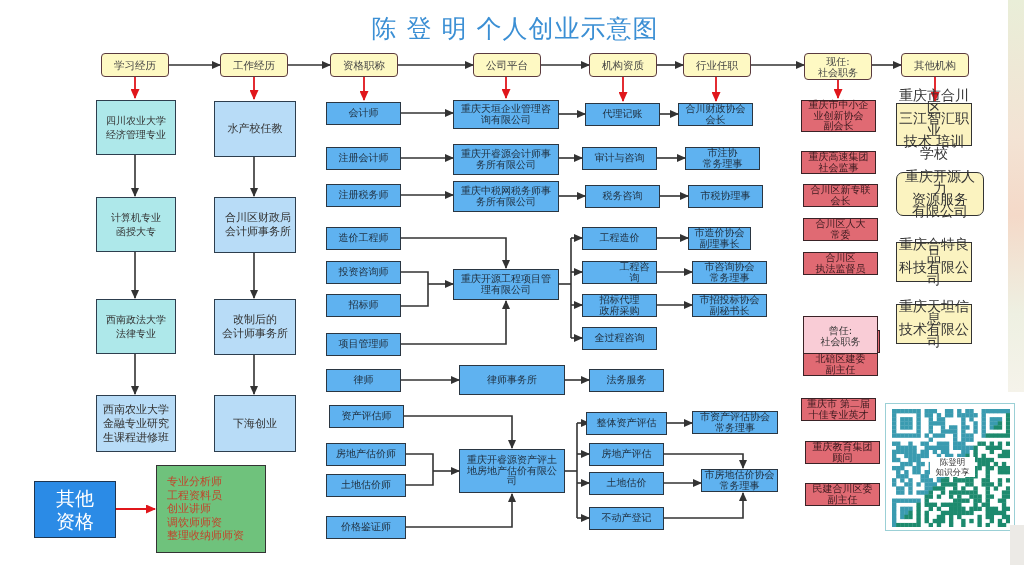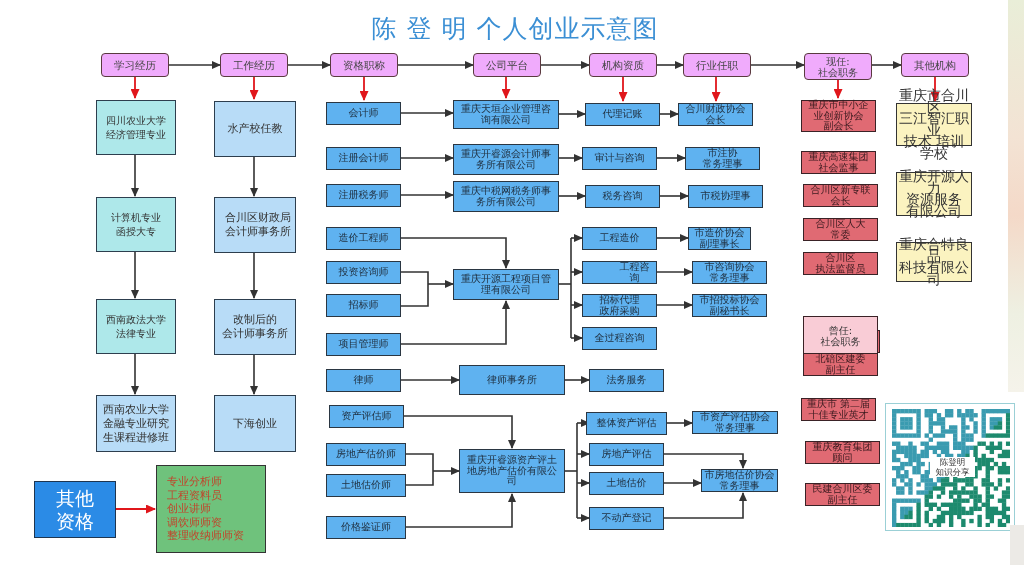--- a/index.html
+++ b/index.html
@@ -5,21 +5,21 @@
   html, body { margin:0; padding:0; }
   body { width:1024px; height:565px; position:relative; overflow:hidden; background:#ffffff;
          font-family:"DejaVu Sans","Liberation Sans",sans-serif; }
   #stage { position:absolute; left:0; top:0; width:1024px; height:565px; }
   #wires { position:absolute; left:0; top:0; width:1024px; height:565px; pointer-events:none; }
   .title { position:absolute; left:355px; top:12px; width:320px; text-align:center;
            font-size:25px; color:#3b8fd4; letter-spacing:1px; white-space:nowrap; }
   .box { position:absolute; box-sizing:border-box; display:flex; align-items:center; justify-content:center;
          text-align:center; font-size:10.5px; line-height:11px; color:#333; border:1.6px solid #333; padding:0 2px;
          white-space:pre-line; }
-  .hdr { background:#f0abfc; border-radius:4px; border-color:#5a3a3f; color:#444; }
+  .hdr { background:#fef9c3; border-radius:4px; border-color:#5a3a3f; color:#444; }
   .edu { background:#aee8ea; border-color:#2d3e4e; font-size:10px; line-height:14px; }
   .work { background:#b8dcf7; border-color:#2d3e4e; font-size:11px; line-height:14px; }
   .blue { background:#5fb2f0; border-color:#2a3642; color:#1f2f3f; font-size:10px; line-height:10.5px; }
   .red { background:#e06a73; border-color:#3a2226; color:#3a1a1f; font-size:10px; line-height:10.5px; }
   .pink { background:#f9ccd6; border-color:#3a2226; color:#333; font-size:10px; line-height:10.5px; }
   .yellow { background:#fbf3c0; border-color:#333; color:#333; font-size:14px; line-height:11.5px; }
   .other { background:#2b8be6; border-color:#1e3550; color:#fff; font-size:19px; line-height:23px; }
   .green { background:#6fc27c; border-color:#333; color:#c0452c; font-size:11px; line-height:13.5px;
            justify-content:flex-start; align-items:center; text-align:left; padding-left:10px; }
   .qr { position:absolute; left:885px; top:403px; width:130px; height:128px; box-sizing:border-box;
@@ -216,25 +216,27 @@
   <div class="box red" style="left:801px;top:398px;width:75px;height:23px;">重庆市 第二届
 十佳专业英才</div>
   <div class="box red" style="left:805px;top:441px;width:75px;height:23px;">重庆教育集团
 顾问</div>
   <div class="box red" style="left:805px;top:483px;width:75px;height:23px;">民建合川区委
 副主任</div>
 
   <div class="box yellow" style="left:896px;top:103px;width:76px;height:43px;">重庆市合川区
 三江智汇职业
 技术 培训学校</div>
-  <div class="box yellow" style="left:896px;top:172px;width:76px;height:44px;">重庆开源人力
+  <div class="box yellow" style="left:896px;top:172px;width:88px;height:44px;border-radius:7px;">重庆开源人力
 资源服务
 有限公司</div>
   <div class="box yellow" style="left:896px;top:242px;width:76px;height:40px;">重庆合特良品
 科技有限公司</div>
+  <div class="box yellow" style="left:896px;top:304px;width:76px;height:40px;">重庆天坦信息
+技术有限公司</div>
 
   <div class="box other" style="left:34px;top:481px;width:82px;height:57px;">其他
 资格</div>
   <div class="box green" style="left:156px;top:465px;width:110px;height:88px;">专业分析师
 工程资料员
 创业讲师
 调饮师师资
 整理收纳师师资</div>
 
   <div class="qr">

